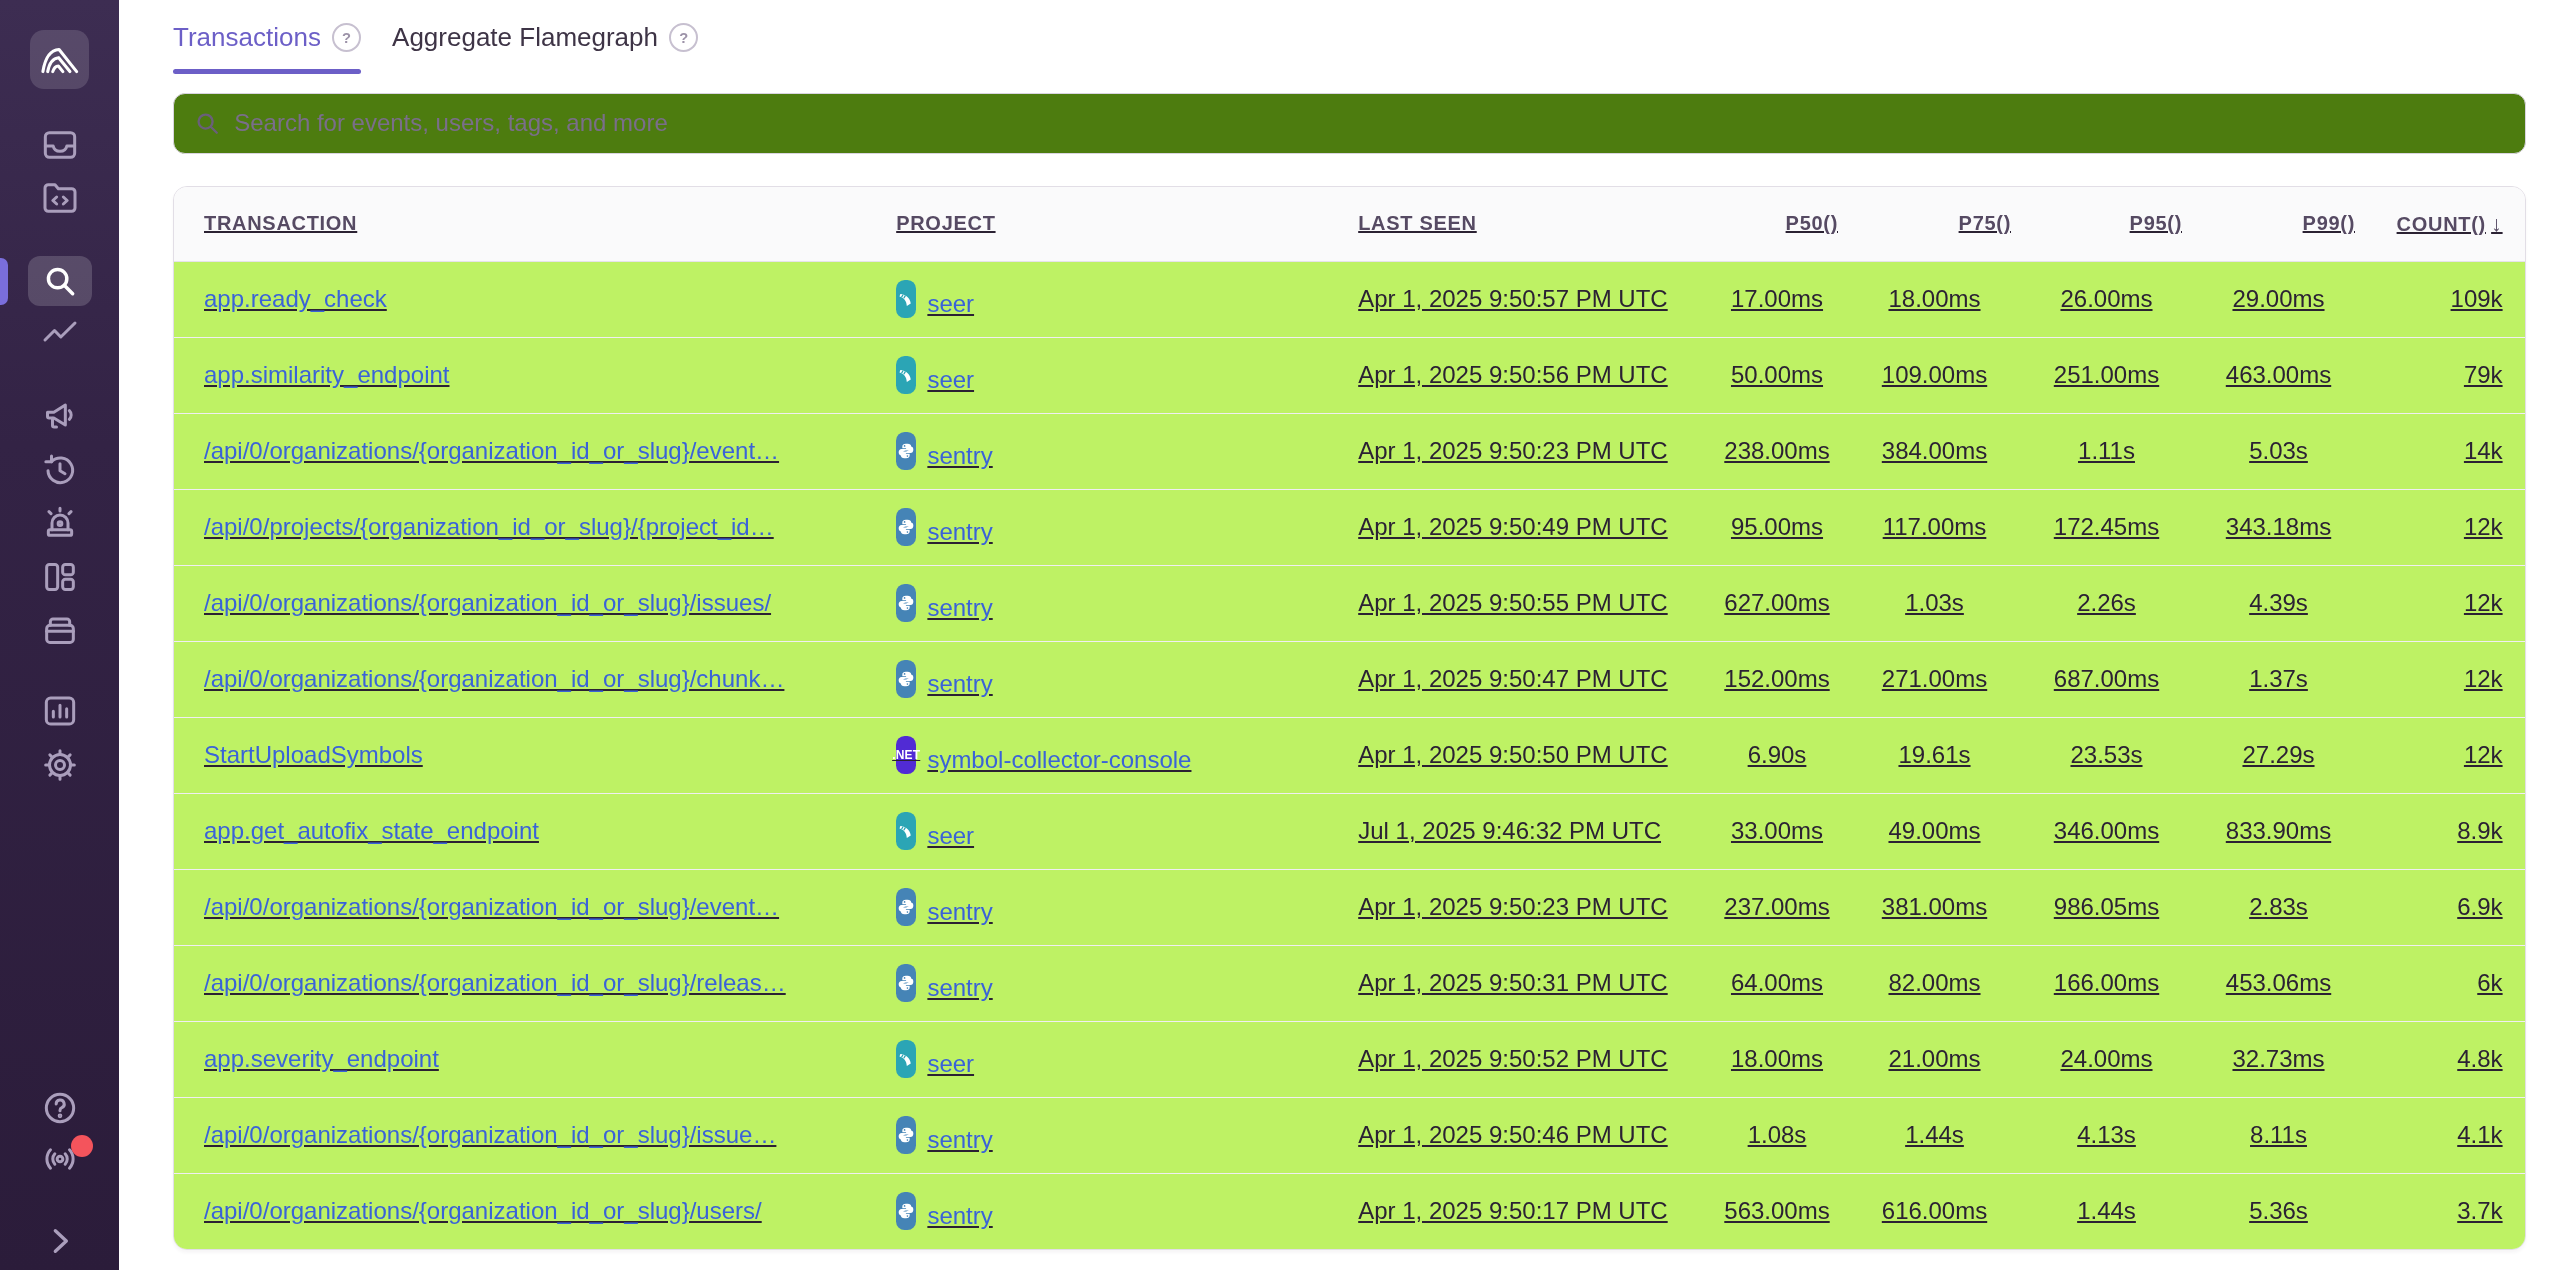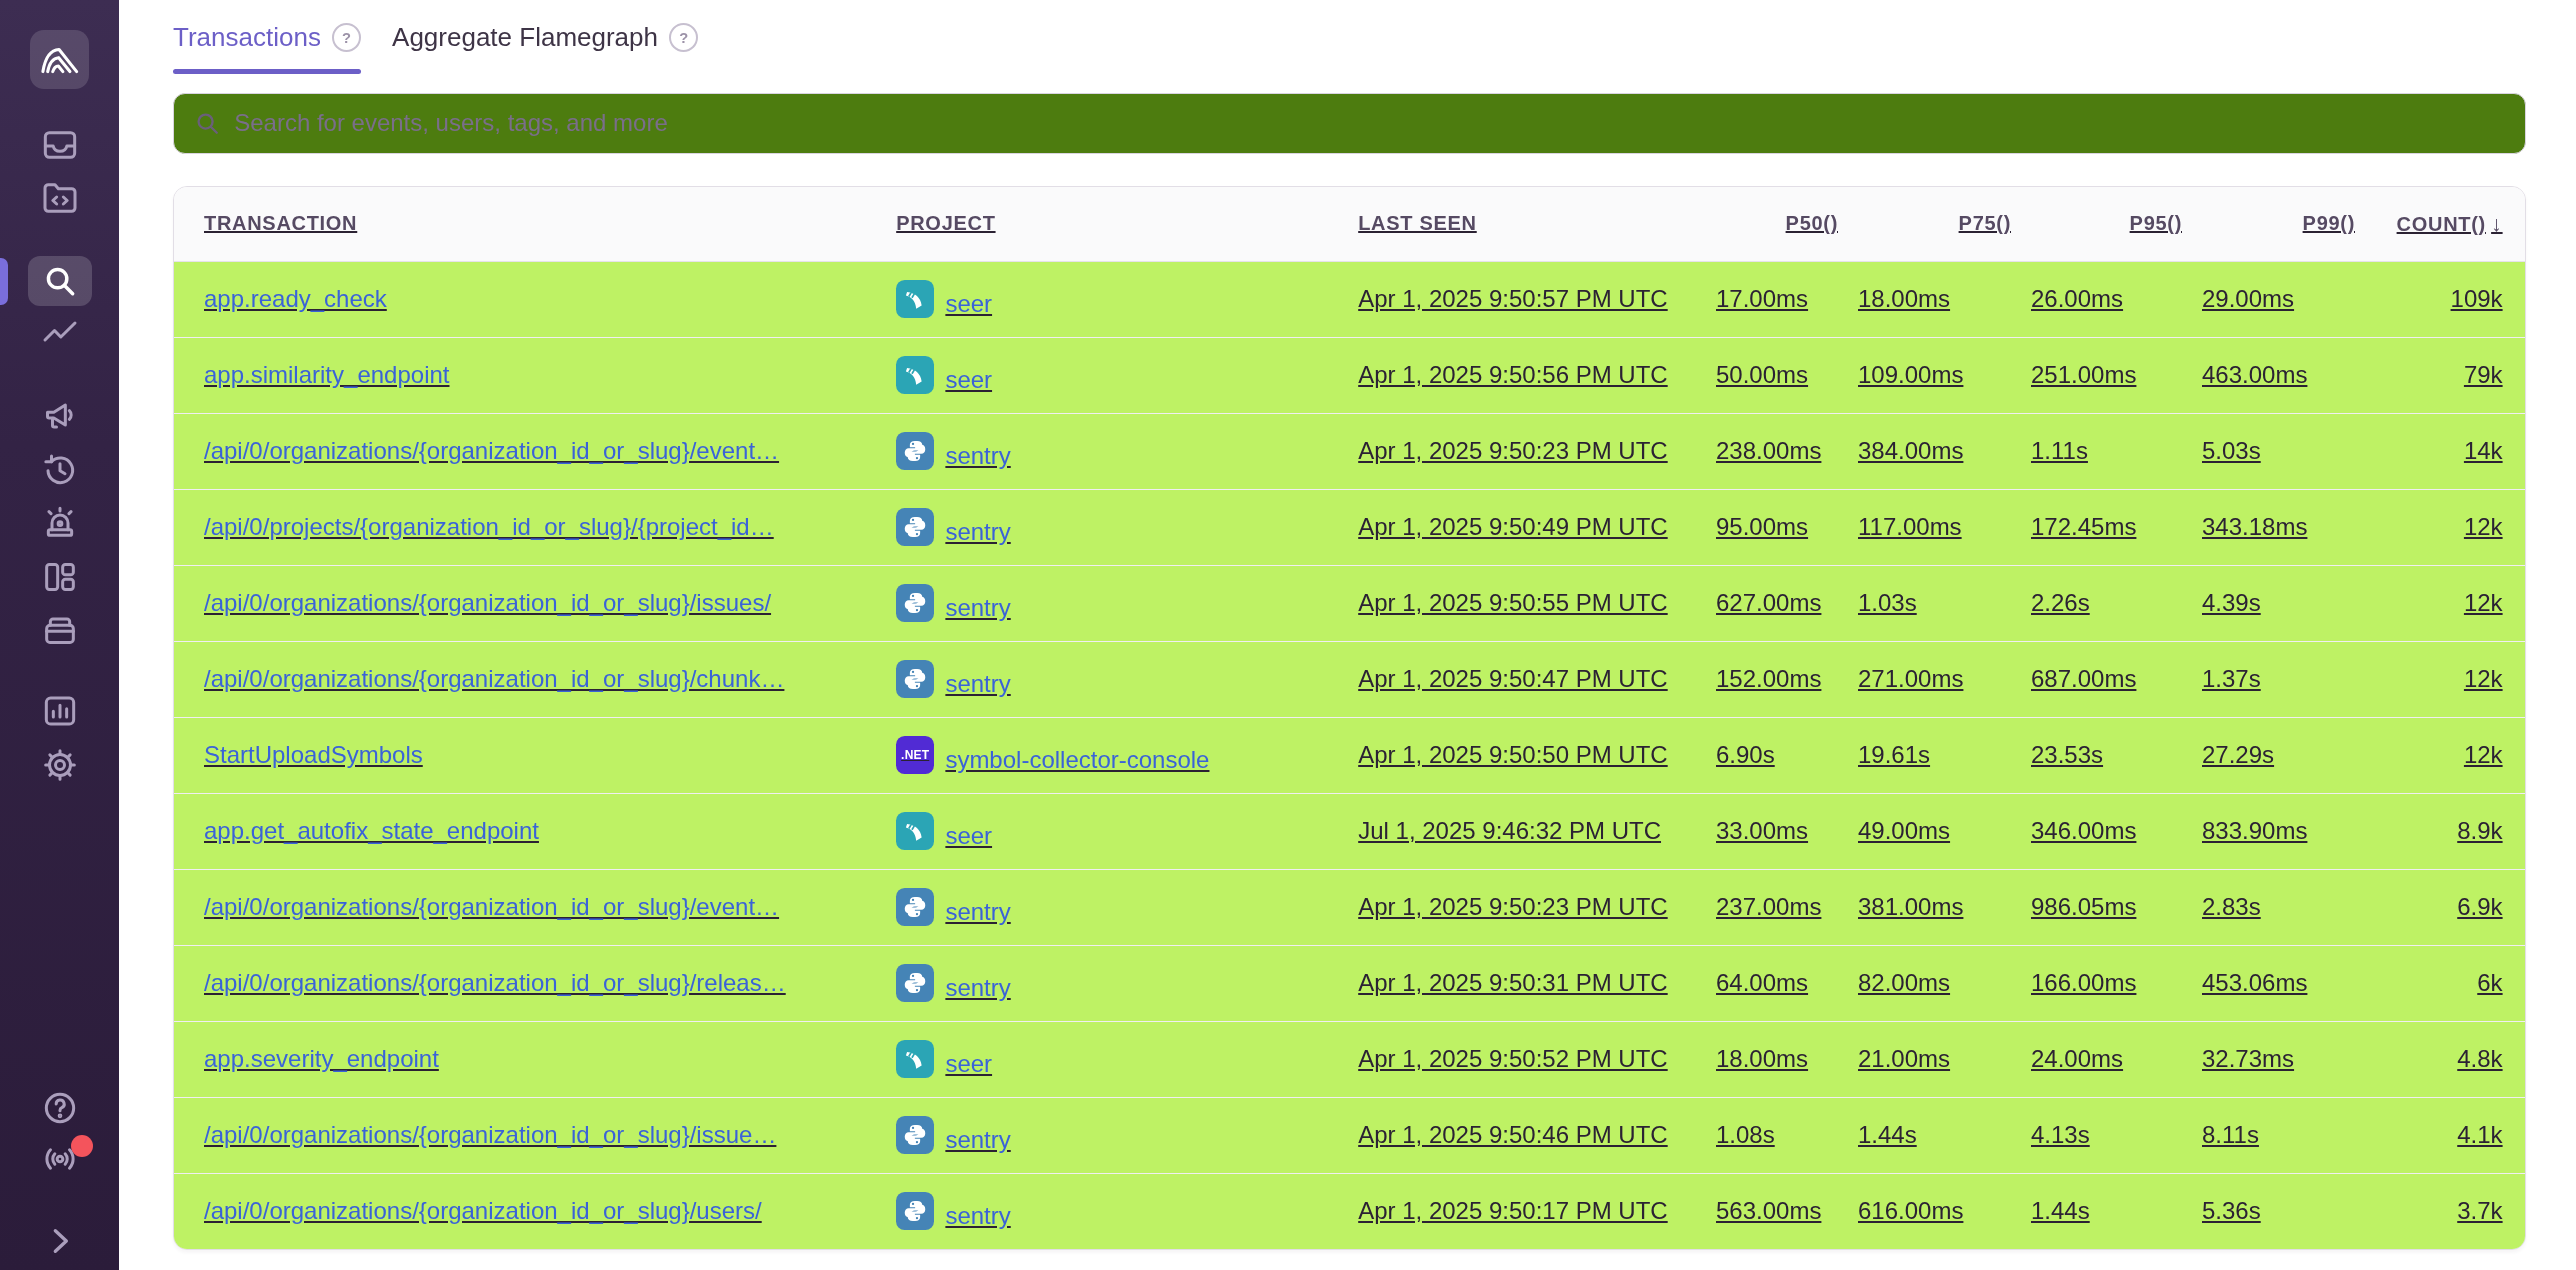--- a/index.html
+++ b/index.html
@@ -64,28 +64,28 @@
   .th.num{text-align:right;padding-right:20px;}
   .th.count{text-align:right;padding-right:22.4px;}
   .sort-arrow{font-size:21.6px;font-weight:400;margin-left:5.2px;color:#564A63;}
   .tr{display:grid;grid-template-columns:717px 462px 363px 142px 173px 171px 173px 1fr;
     height:75px;align-items:center;border-top:1.7px solid #F0EEF3;background:#bef264;}
   .tr:first-child{border-top:none;}
   .td{font-size:24px;white-space:nowrap;overflow:hidden;}
   .td-transaction{padding-left:30px;}
   .link{color:#3A63D8;text-decoration:none;cursor:pointer;}
   .td-project{display:flex;align-items:flex-end;gap:11.2px;padding-left:5.2px;}
-  .proj-icon{width:38px;height:38px;border-radius:8.6px;display:flex;align-items:center;justify-content:center;flex:0 0 auto;}
+  .proj-icon{width:20px;height:38px;border-radius:8.6px;display:flex;align-items:center;justify-content:center;flex:0 0 auto;}
   .proj-icon svg{width:28px;height:28px;}
   .proj-icon.seer{background:#2BA5B5;}
   .proj-icon.python{background:#4584B6;}
   .proj-icon.dotnet{background:#512BD4;}
   .dotnet-label{color:#fff;font-size:12px;font-weight:700;letter-spacing:0.2px;}
   .td-lastseen{padding-left:5.2px;color:#2B2233;}
-  .td.num{text-align:left;padding-right:20px;color:#2B2233;}
+  .td.num{text-align:center;padding-right:20px;color:#2B2233;}
   .td.count{text-align:right;padding-right:22.4px;color:#2B2233;}
 </style>
 </head>
 <body>
 
 <nav class="sidebar">
   <div class="logo-box">
     <svg viewBox="0 0 32 32" fill="none" stroke="#ffffff" stroke-width="2.2" stroke-linecap="round" stroke-linejoin="round">
       <path d="M11.2 24.6 Q12.4 20.8 15.2 20.6 L18.4 24.6"></path>
       <path d="M7.6 24.6 Q9.4 15.2 15.4 14.7 L23.4 24.6"></path>

